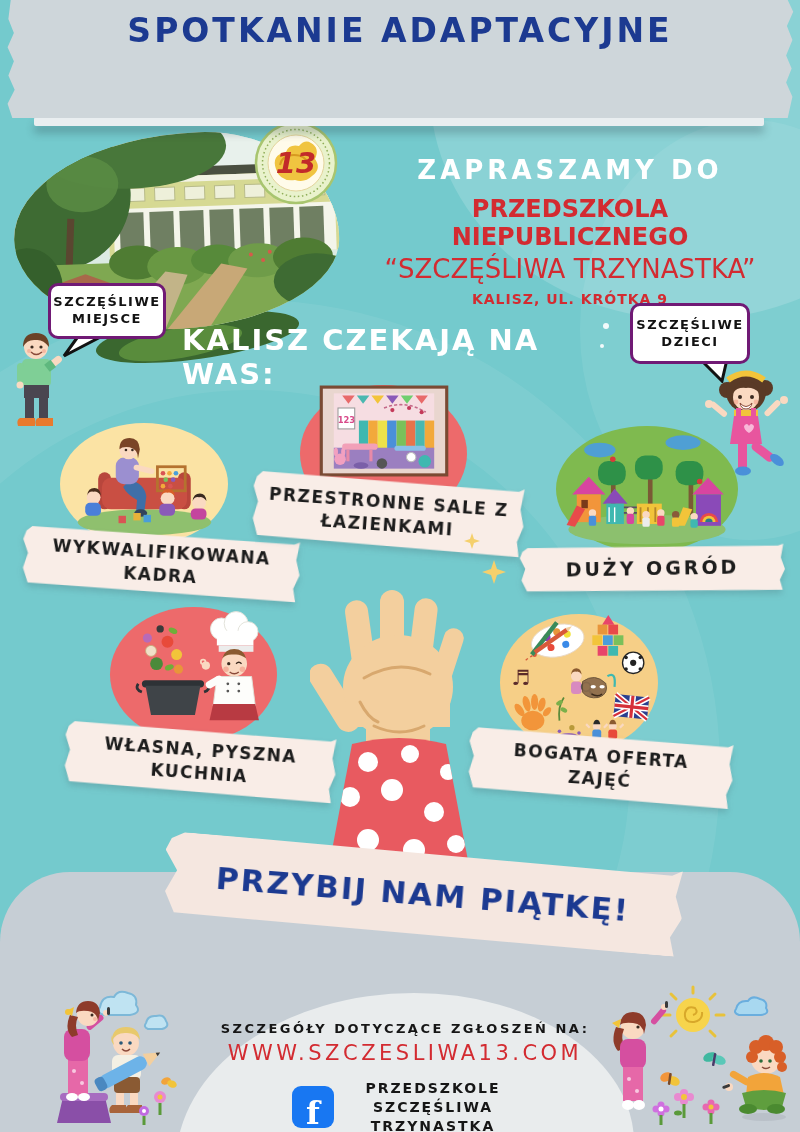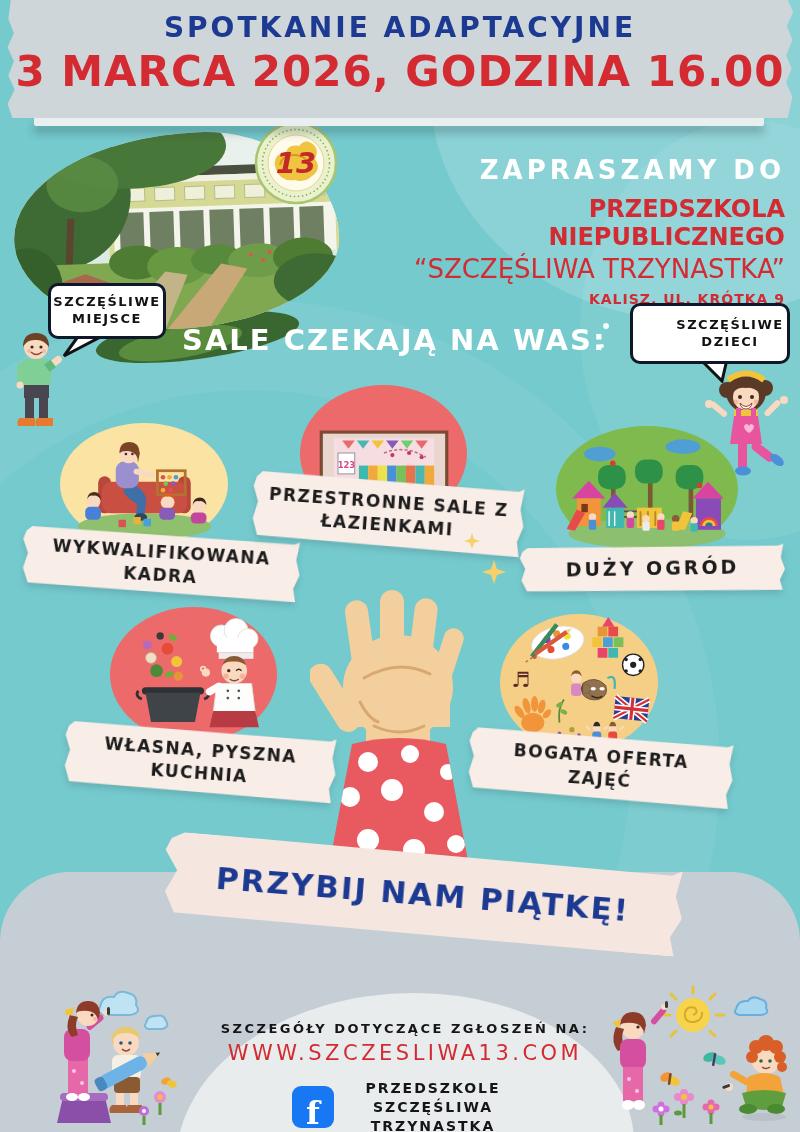--- a/index.html
+++ b/index.html
@@ -18,53 +18,53 @@
   
   .bottom-gray{left:0;top:872px;width:800px;height:260px;background:#c6ced5;
                border-radius:70px 70px 0 0;z-index:1;}
 
   
   .band{left:6px;top:0;width:788px;height:118px;background:#ced6da;z-index:7;
         clip-path:polygon(0.6% 0%,99.2% 0%,99.9% 10%,99.1% 22%,99.8% 34%,99.0% 47%,99.7% 58%,99.0% 70%,99.8% 82%,99.2% 100%,0.8% 100%,0.2% 88%,1.1% 76%,0.3% 64%,1.0% 52%,0.2% 40%,1.0% 28%,0.3% 16%);
         text-align:center;}
   .band-shadow{left:34px;top:117px;width:730px;height:9px;background:#e9eef0;z-index:6;
                border-radius:2px;box-shadow:0 7px 9px rgba(40,60,70,.30);}
-  .title1{margin-top:11px;font-size:28px;font-weight:bold;color:#1c3a91;letter-spacing:3px;}
+  .title1{margin-top:11px;font-size:33px;font-weight:bold;color:#1c3a91;letter-spacing:3px;}
   .title2{margin-top:3px;font-size:42px;font-weight:bold;color:#d32b31;letter-spacing:1px;}
 
   
   .photo-blob{left:14px;top:133px;width:325px;height:196px;overflow:hidden;z-index:2;
               border-radius:58% 42% 52% 48% / 52% 56% 44% 48%;transform:rotate(-2deg);}
   .photo-tail1{left:95px;top:315px;width:205px;height:44px;background:#3a672f;border-radius:50%;
                transform:rotate(-8deg);z-index:2;}
   .photo-tail2{left:118px;top:328px;width:125px;height:30px;background:#598c3c;border-radius:50%;
                transform:rotate(-10deg);z-index:2;}
 
   .logo-badge{left:254px;top:121px;width:84px;height:84px;z-index:5;}
 
   
-  .invite{left:355px;top:155px;width:430px;text-align:right;z-index:3;}
+  .invite{left:355px;top:155px;width:430px;text-align:center;z-index:3;}
   .inv1{color:#fff;font-size:26px;font-weight:bold;letter-spacing:4px;}
   .inv2{color:#d32b31;font-size:24px;font-weight:bold;margin-top:10px;}
   .inv3{color:#d32b31;font-size:26px;font-weight:normal;margin-top:3px;}
   .inv4{color:#d32b31;font-size:14px;font-weight:bold;letter-spacing:1px;margin-top:7px;}
 
   
-  .bubble{background:#fff;border:3px solid #0f172a;border-radius:10px;z-index:6;
+  .bubble{background:#fff;border:3px solid #701a75;border-radius:10px;z-index:6;
           display:flex;align-items:center;justify-content:center;text-align:center;
           font-weight:bold;color:#121212;font-size:13px;letter-spacing:1.5px;line-height:1.3;}
   .bubble-left{left:48px;top:283px;width:112px;height:50px;}
-  .bubble-right{left:630px;top:303px;width:114px;height:55px;padding-left:40px;}
+  .bubble-right{left:630px;top:303px;width:114px;height:55px;}
   .tail{z-index:6;}
 
   .heading{left:182px;top:323px;width:460px;z-index:3;color:#fff;font-size:29px;
            font-weight:bold;letter-spacing:2px;}
 
   
-  .blob{border-radius:50%;z-index:3;display:flex;align-items:flex-end;justify-content:center;}
+  .blob{border-radius:50%;z-index:3;display:flex;align-items:flex-start;justify-content:center;}
   .f1{left:60px;top:423px;width:168px;height:122px;background:#fbe3a4;}
   .f2{left:300px;top:385px;width:167px;height:137px;background:#ed6a6b;}
   .f3{left:556px;top:426px;width:182px;height:126px;background:#7fba4f;}
   .f4{left:110px;top:607px;width:167px;height:135px;background:#ed6a6b;}
   .f5{left:500px;top:614px;width:158px;height:137px;background:#f6cf87;}
 
   
   .ribbon{background:#f9ede7;z-index:4;display:flex;align-items:center;justify-content:center;
           text-align:center;font-weight:bold;color:#1c1c1c;
           clip-path:polygon(1% 8%,3% 0%,97.5% 4%,99.5% 0%,98.5% 30%,100% 55%,98% 78%,99% 100%,2.5% 94%,0.5% 70%,2% 45%,0% 22%);}
@@ -169,21 +169,20 @@
       <circle cx="42" cy="42" r="28" fill="#fffbea" stroke="#e3d49c"></circle>
       <path d="M22,48 q-5,-14 10,-17 q3,-8 13,-6 q6,-7 12,-3 q9,5 4,16 q7,10 -3,17 q-7,7 -17,4 q-15,2 -19,-11 Z" fill="#f0c440"></path>
       <path d="M26,44 q2,-10 14,-10 q12,0 14,10" stroke="#d89a20" fill="none" stroke-width="2"></path>
       <text x="42" y="52" font-size="29" font-weight="bold" font-style="italic" fill="#c22a2a" text-anchor="middle">13</text>
     </svg>
   </div>
 
   <div class="abs band-shadow"></div>
   <div class="abs band">
     <div class="title1">SPOTKANIE ADAPTACYJNE</div>
-    <div class="title2">3 MARCA 2026, GODZINA 16.00</div>
   </div>
 
   <div class="abs invite">
     <div class="inv1">ZAPRASZAMY DO</div>
     <div class="inv2">PRZEDSZKOLA NIEPUBLICZNEGO</div>
     <div class="inv3">“SZCZĘŚLIWA TRZYNASTKA”</div>
     <div class="inv4">KALISZ, UL. KRÓTKA 9</div>
   </div>
 
   <svg class="abs tail" style="left:62px;top:329px;" width="44" height="30">
@@ -250,21 +249,21 @@
     <rect x="38" y="85" width="9" height="26" fill="#e8559e"></rect>
     <g transform="rotate(38 56 88)">
         <rect x="52" y="84" width="26" height="9" rx="4.5" fill="#e8559e"></rect>
       </g>
     <ellipse cx="43" cy="113" rx="8" ry="4.5" fill="#4a90d9"></ellipse>
     <g transform="rotate(38 76 100)">
         <ellipse cx="78" cy="101" rx="8" ry="4.5" fill="#4a90d9"></ellipse>
       </g>
   </svg>
 
-  <div class="abs heading">SALE CZEKAJĄ NA WAS:</div>
+  <div class="abs heading">KALISZ CZEKAJĄ NA WAS:</div>
 
   <div class="abs wdot" style="left:603px;top:323px;width:6px;height:6px;"></div>
   <div class="abs wdot" style="left:600px;top:344px;width:4px;height:4px;"></div>
 
   <div class="abs blob f1">
     <svg width="162" height="118" viewBox="0 0 175 125">
       <ellipse cx="88" cy="106" rx="72" ry="14" fill="#8fc06e"></ellipse>
       <rect x="38" y="52" width="14" height="40" rx="7" fill="#b8463c"></rect>
       <rect x="124" y="52" width="14" height="40" rx="7" fill="#b8463c"></rect>
       <rect x="42" y="58" width="92" height="34" rx="10" fill="#c94f43"></rect>

